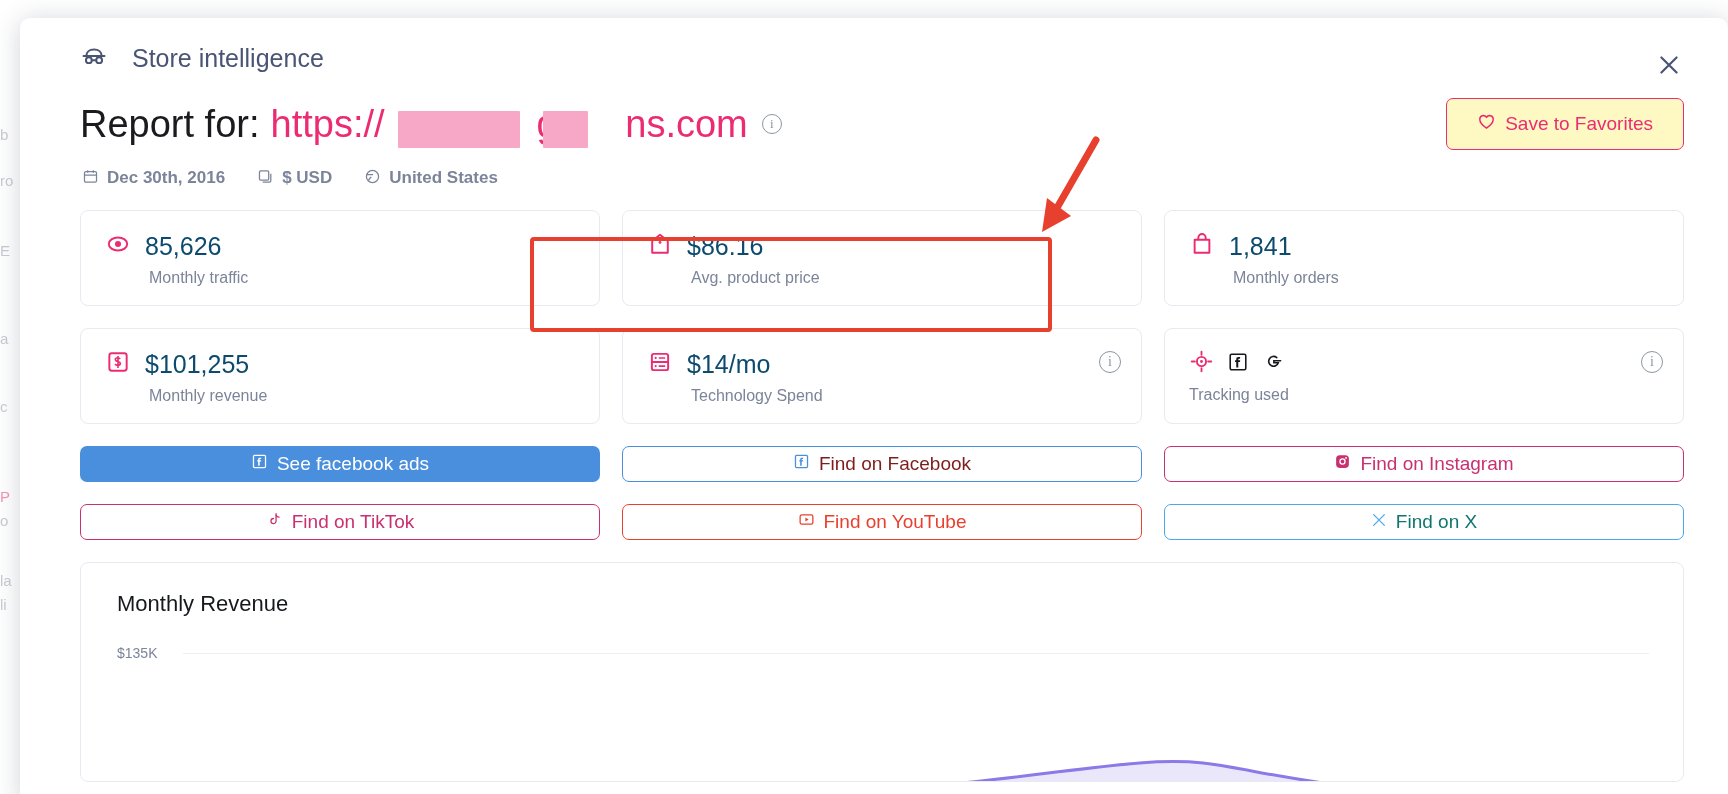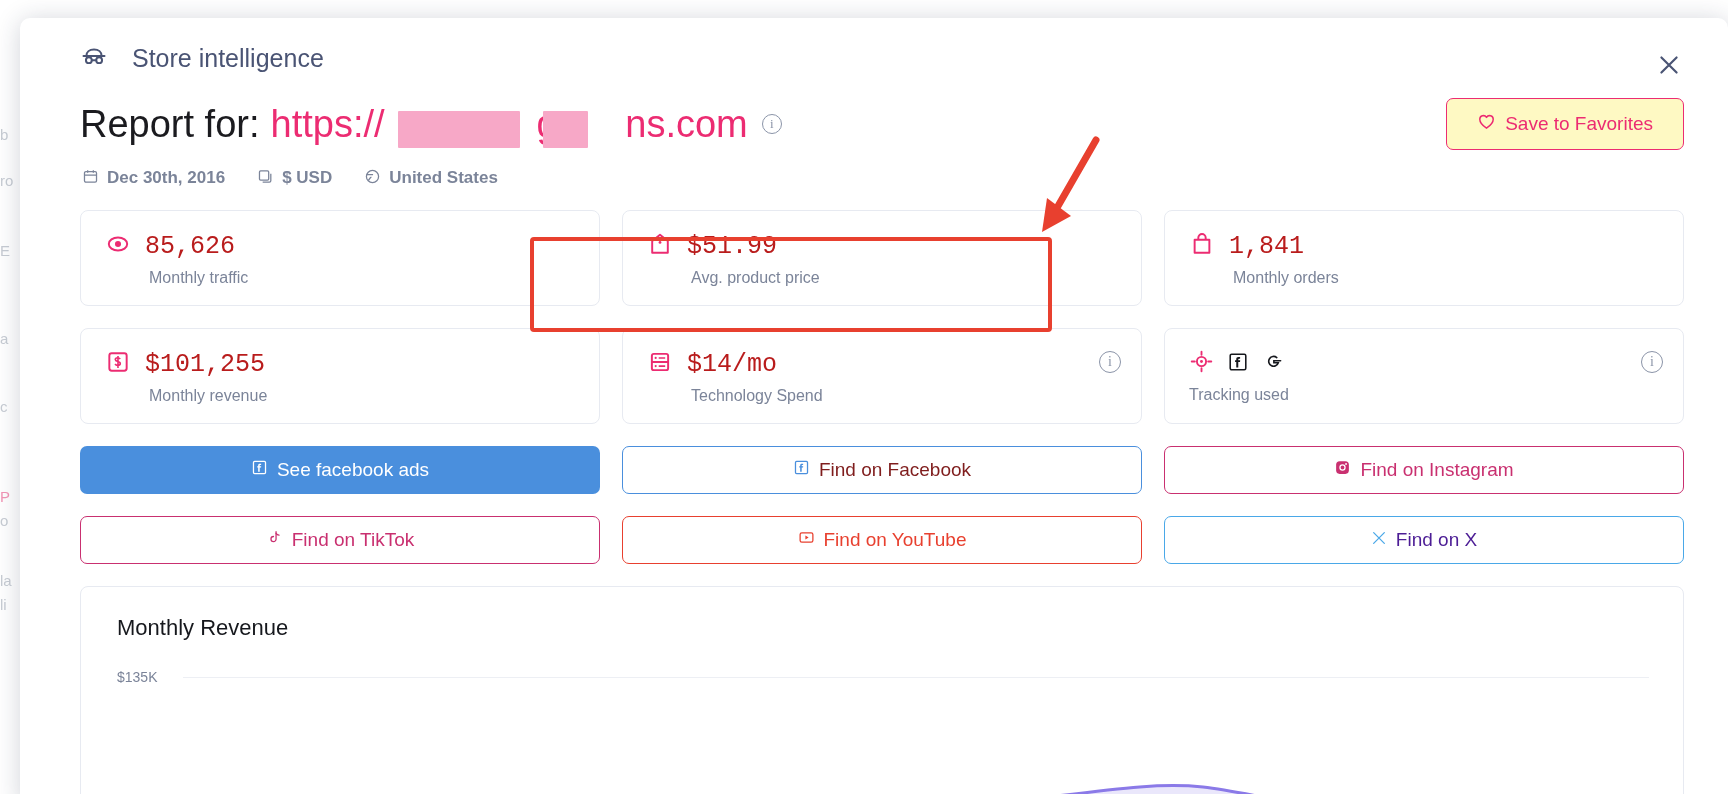--- a/index.html
+++ b/index.html
@@ -104,21 +104,21 @@
   }
   .stat-card {
     border: 1px solid #e7eaf1;
     border-radius: 8px;
     background: #fff;
     padding: 20px 24px 18px 24px;
     position: relative;
     min-height: 86px;
   }
   .stat-top { display: flex; align-items: center; gap: 14px; }
-  .stat-value { font-size: 25px; color: #b91c1c; font-family: Liberation Mono, monospace; }
+  .stat-value { font-size: 25px; color: #0c4a6e; }
   .stat-label { font-size: 16px; color: #7b8499; margin-top: 8px; margin-left: 44px; }
   .stat-label.noindent { margin-left: 44px; }
   .card-info {
     position: absolute; right: 20px; top: 22px;
     width: 22px; height: 22px; border-radius: 50%;
     border: 1.4px solid #8b94a8; color: #8b94a8;
     display: flex; align-items: center; justify-content: center;
     font-size: 14px; font-family: "Liberation Serif", serif;
     cursor: pointer;
   }
@@ -143,21 +143,21 @@
 
   
   .btn-grid {
     display: grid;
     grid-template-columns: repeat(3, 1fr);
     gap: 22px 22px;
     padding: 22px 44px 0 60px;
   }
   .social-btn {
     display: flex; align-items: center; justify-content: center; gap: 9px;
-    height: 48px; border-radius: 7px;
+    height: 36px; border-radius: 7px;
     font-size: 19px; cursor: pointer;
     background: #fff;
     border: 1.3px solid transparent;
     white-space: nowrap;
   }
   .social-btn.filled { color:#fff; border-color: transparent; }
 
   
   .chart-card {
     margin: 22px 44px 0 60px;
@@ -283,21 +283,21 @@
     </div>
 
     <div class="stat-card">
       <div class="stat-top">
         <span>
           <svg width="26" height="26" viewBox="0 0 24 24" fill="none" stroke="#ec2c72" stroke-width="1.8" stroke-linejoin="round">
             <path d="M12 3.5 4.8 9.2V20h14.4V9.2z"></path>
             <circle cx="12" cy="10.5" r="1.3" fill="#ec2c72" stroke="none"></circle>
           </svg>
         </span>
-        <span class="stat-value">$51.99</span>
+        <span class="stat-value">$86.16</span>
       </div>
       <div class="stat-label">Avg. product price</div>
     </div>
 
     <div class="stat-card">
       <div class="stat-top">
         <span>
           <svg width="26" height="26" viewBox="0 0 24 24" fill="none" stroke="#ec2c72" stroke-width="1.8" stroke-linejoin="round">
             <path d="M5.2 8h13.6v12H5.2z"></path>
             <path d="M8.6 8V6.2a3.4 3.4 0 0 1 6.8 0V8"></path>
@@ -412,21 +412,21 @@
     <div class="social-btn" style="border-color:#e8402f;color:#e8402f">
       <span>
         <svg width="17" height="17" viewBox="0 0 24 24" fill="none">
           <rect x="3" y="5.5" width="18" height="13" rx="2.4" stroke="#e8402f" stroke-width="1.8"></rect>
           <path d="M10.4 9.2l4.6 2.8-4.6 2.8z" fill="#e8402f"></path>
         </svg>
       </span>
       <span>Find on YouTube</span>
     </div>
 
-    <div class="social-btn" style="border-color:#4aa8e8;color:#4c1d95">
+    <div class="social-btn" style="border-color:#4aa8e8;color:#0f766e">
       <span>
         <svg width="16" height="16" viewBox="0 0 24 24" fill="none" stroke="#4aa8e8" stroke-width="1.9" stroke-linecap="round">
           <path d="M4 4l16 16M20 4L4 20"></path>
         </svg>
       </span>
       <span>Find on X</span>
     </div>
   </div>
 
   <div class="chart-card">

